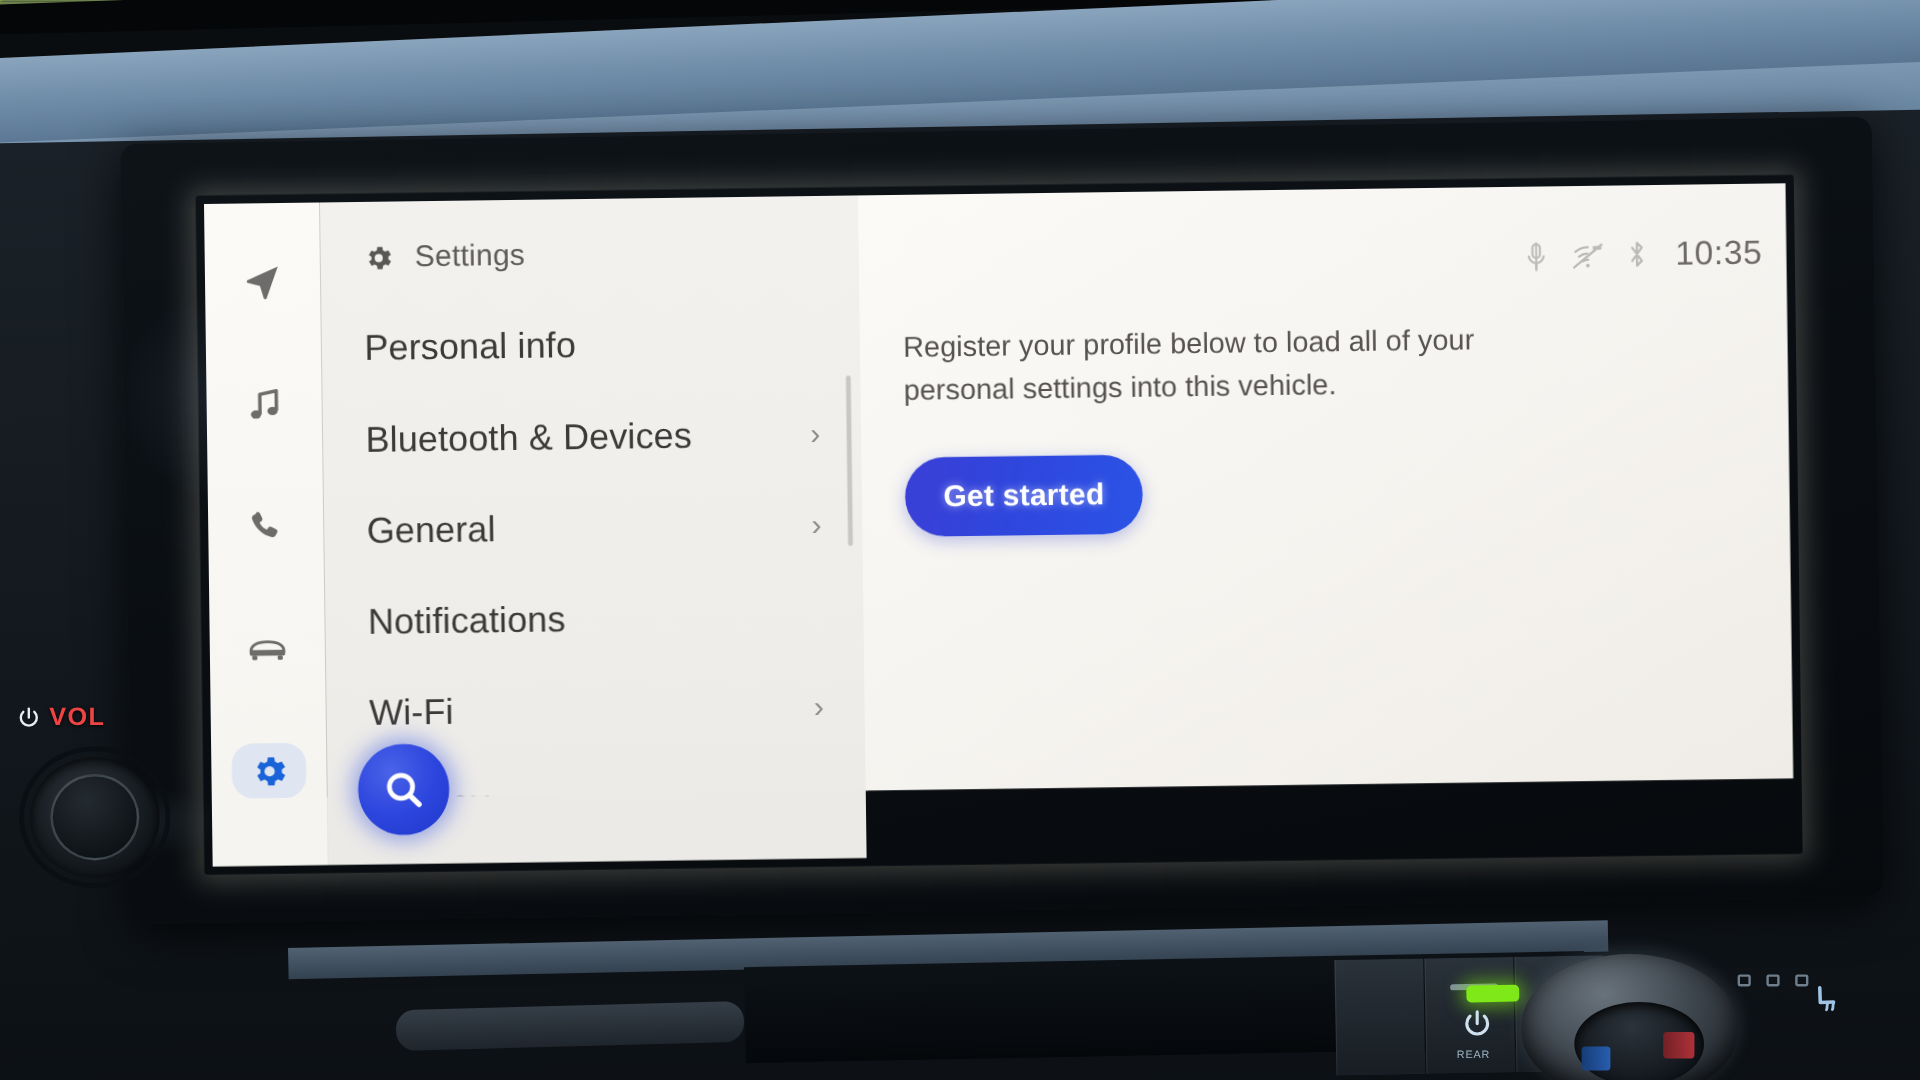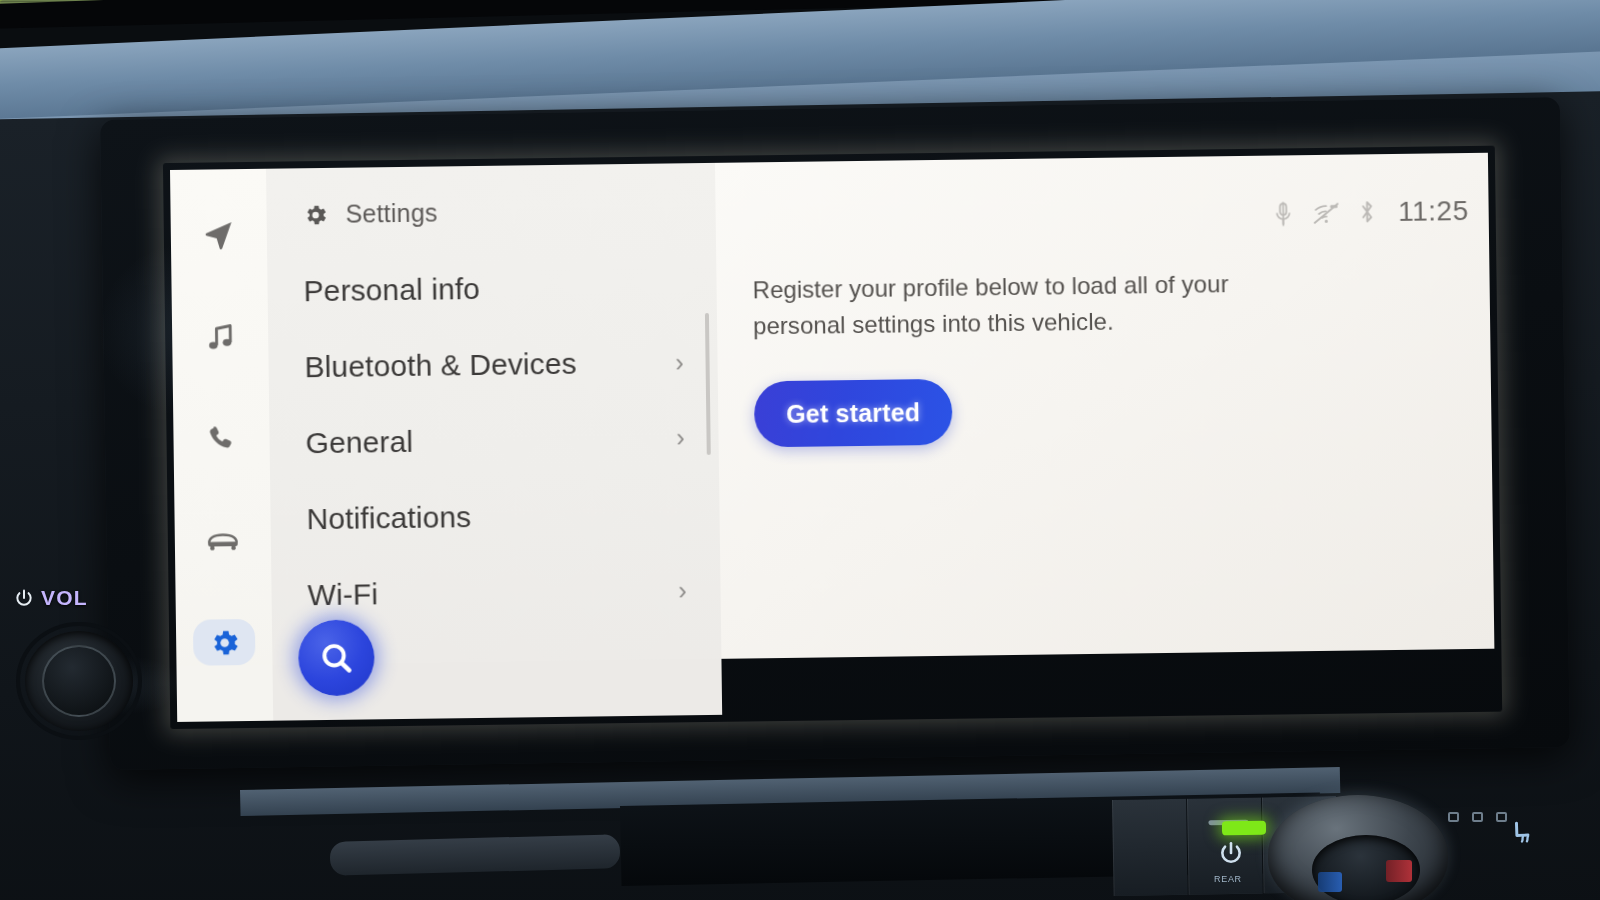--- a/index.html
+++ b/index.html
@@ -98,21 +98,21 @@
   .air-vent{
     position:absolute; left:330px; top:838px; width:290px; height:34px;
     background:linear-gradient(180deg,#39424c,#20272e);
     border-radius:16px; transform:rotate(-1.5deg); opacity:.9;
   }
 
   
   #vol-cluster{ position:absolute; left:14px; top:586px; }
   .vol-label{
     display:flex; align-items:center; gap:7px;
-    color:#c4b5fd; font-size:21px; font-weight:700; letter-spacing:1.2px;
+    color:#ef4444; font-size:21px; font-weight:700; letter-spacing:1.2px;
     text-shadow:0 1px 3px rgba(0,0,0,.9);
   }
   .pwr-glyph{ width:20px; height:20px; display:block; }
   .vol-knob{
     margin-top:16px; margin-left:6px;
     width:118px; height:110px; border-radius:50%;
     background:
       radial-gradient(circle at 42% 34%, #2b3238 0%, #181d22 52%, #0b0e11 100%);
     border:5px solid transparent;
     background-clip:padding-box;
@@ -463,21 +463,21 @@
           <path d="M3 7.5C6 5 9.6 3.8 13 3.9" stroke="#6d6a67" stroke-width="1.8" fill="none" stroke-linecap="round"></path>
           <path d="M6 11.4c2-1.6 4.3-2.4 6.6-2.4" stroke="#6d6a67" stroke-width="1.8" fill="none" stroke-linecap="round"></path>
           <path d="M9.3 15.2c1.2-.9 2.6-1.3 4-1.2" stroke="#6d6a67" stroke-width="1.8" fill="none" stroke-linecap="round"></path>
           <circle cx="13" cy="18.6" r="1.5" fill="#6d6a67"></circle>
           <path d="M2 20L24 2" stroke="#6d6a67" stroke-width="1.9" stroke-linecap="round"></path>
           <rect x="17" y="3" width="7" height="3" rx="1" fill="#6d6a67"></rect>
         </svg>
         <svg class="sb-icon" width="17" height="26" viewBox="0 0 16 26">
           <path d="M4 7l8 11-4 4V3l4 4-8 11" stroke="#6d6a67" stroke-width="1.9" fill="none" stroke-linejoin="round" stroke-linecap="round"></path>
         </svg>
-        <span class="sb-time">11:25</span>
+        <span class="sb-time">10:35</span>
       </div>
 
       <div class="pane-body">
         <p class="pane-desc">Register your profile below to load all of your personal settings into this vehicle.</p>
         <div class="cta">
           <span class="cta-label">Get started</span>
         </div>
       </div>
     </div>
 

